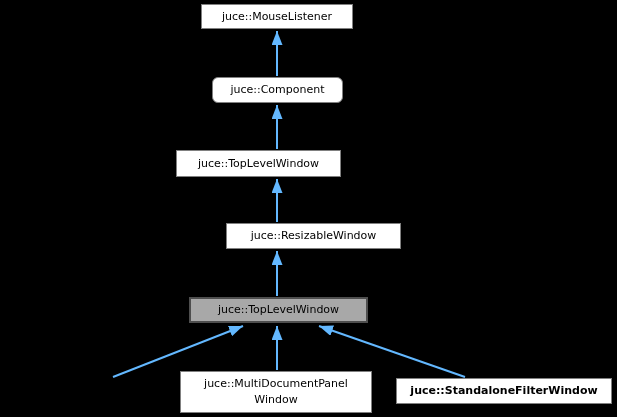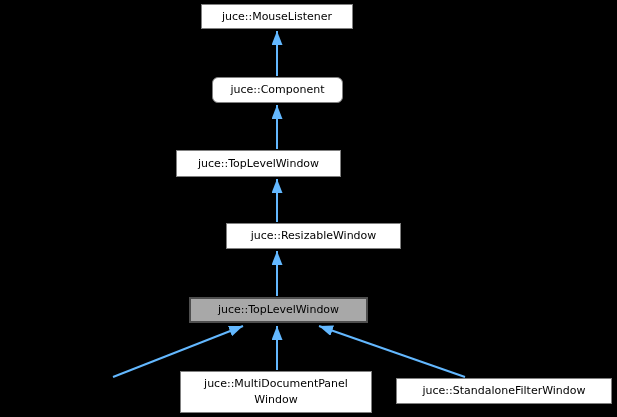--- a/index.html
+++ b/index.html
@@ -40,21 +40,21 @@
     border:2px solid var(--highlight-border);
   }
   
   #n-mouse-listener          {left:201px;top:4px;  width:152px;height:25px;}
   #n-component               {left:212px;top:77px; width:131px;height:26px;border-radius:6px;}
   #n-top-level-window        {left:176px;top:150px;width:165px;height:27px;}
   #n-resizable-window        {left:190px;top:223px;width:175px;height:26px;margin-left:36px;}
   #n-document-window         {left:189px;top:297px;width:179px;height:26px;}
   #n-dialog-window           {left:5px;  top:378px;width:151px;height:25px;}
   #n-multi-document-panel    {left:180px;top:371px;width:192px;height:42px;}
-  #n-standalone-filter-window{left:396px;top:378px;width:216px;height:26px;}
+  #n-standalone-filter-window{left:396px;top:378px;width:216px;height:26px;font-weight:bold;}
 </style>
 </head>
 <body>
 
 <div class="canvas">
 
   <svg class="edges" width="617" height="417" viewBox="0 0 617 417" xmlns="http://www.w3.org/2000/svg">
     <defs>
       <marker id="arrowhead" viewBox="0 0 14 11" refX="14" refY="5.5" markerWidth="14" markerHeight="11" markerUnits="userSpaceOnUse" orient="auto">
         <path d="M0,0 L14,5.5 L0,11 Z" style="fill:var(--arrow,#63b8ff)"></path>

